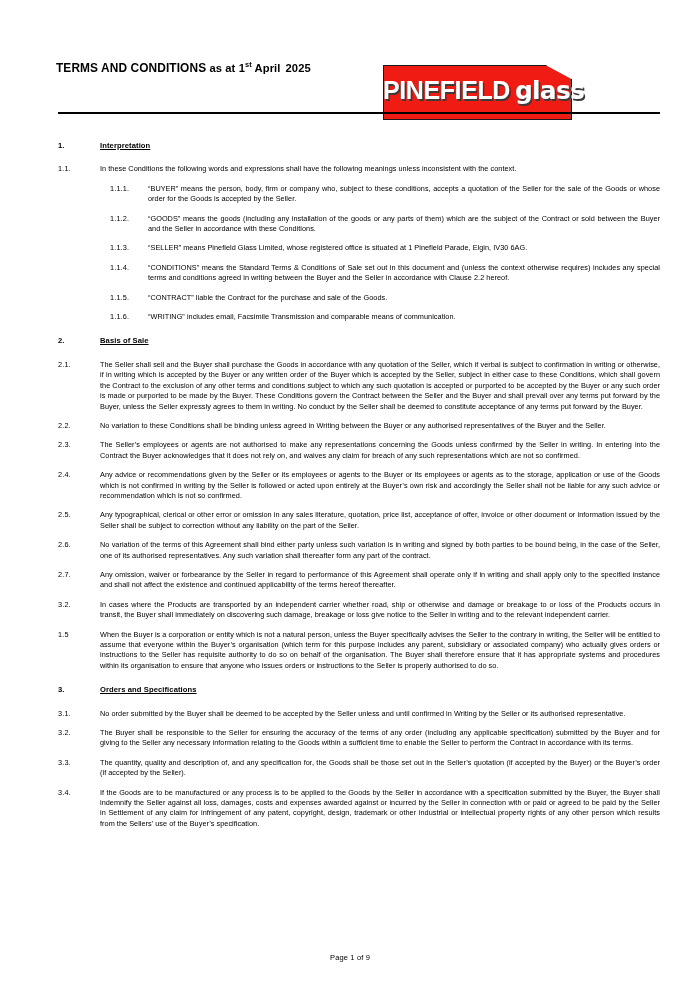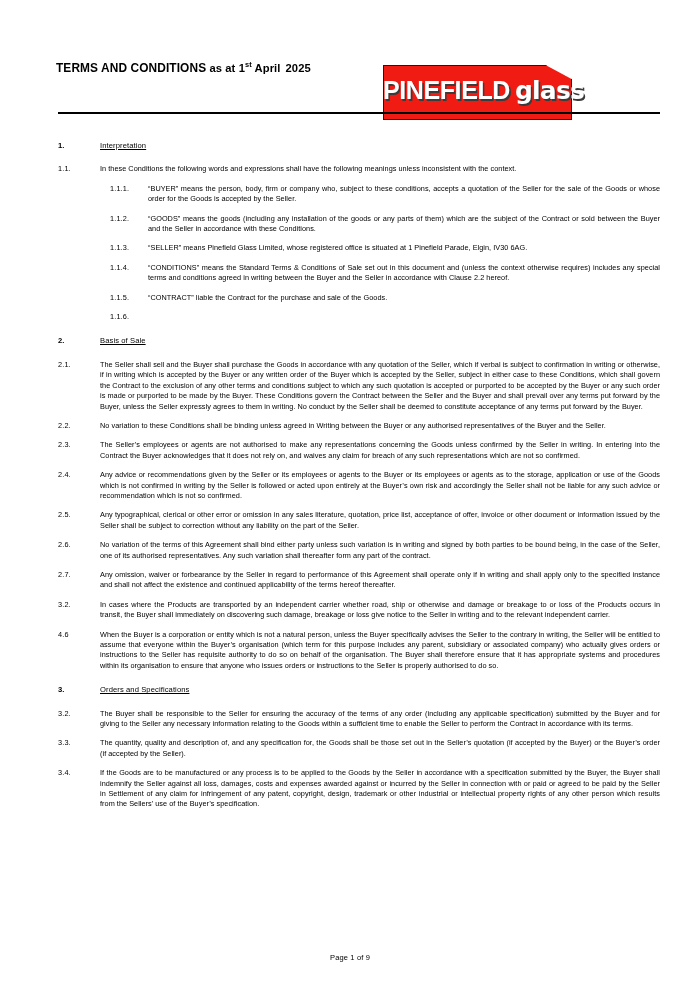--- a/index.html
+++ b/index.html
@@ -146,21 +146,21 @@
   }
   .heading .num {
     width: 42px;
     flex: 0 0 auto;
     font-size: 7.6px;
     font-weight: bold;
     line-height: 10.4px;
   }
   .heading .title {
     font-size: 7.6px;
-    font-weight: normal;
+    font-weight: bold;
     line-height: 10.4px;
     text-decoration: underline;
     letter-spacing: 0.1px;
   }
 
   .footer {
     position: absolute;
     left: 0;
     top: 953px;
     width: 700px;
@@ -216,20 +216,21 @@
       <div class="clause lvl2">
         <div class="num">1.1.4.</div>
         <div class="body">“CONDITIONS” means the Standard Terms &amp; Conditions of Sale set out in this document and (unless the context otherwise requires) includes any special terms and conditions agreed in writing between the Buyer and the Seller in accordance with Clause 2.2 hereof.</div>
       </div>
       <div class="clause lvl2">
         <div class="num">1.1.5.</div>
         <div class="body">“CONTRACT” liable the Contract for the purchase and sale of the Goods.</div>
       </div>
       <div class="clause lvl2">
         <div class="num">1.1.6.</div>
+        <div class="body">“WRITING” includes email, Facsimile Transmission and comparable means of communication.</div>
       </div>
       <div class="heading">
         <div class="num">2.</div>
         <div class="title">Basis of Sale</div>
       </div>
       <div class="clause lvl1">
         <div class="num">2.1.</div>
         <div class="body">The Seller shall sell and the Buyer shall purchase the Goods in accordance with any quotation of the Seller, which if verbal is subject to confirmation in writing or otherwise, if in writing which is accepted by the Buyer or any written order of the Buyer which is accepted by the Seller, subject in either case to these Conditions, which shall govern the Contract to the exclusion of any other terms and conditions subject to which any such quotation is accepted or purported to be accepted by the Buyer or any such order is made or purported to be made by the Buyer.  These Conditions govern the Contract between the Seller and the Buyer and shall prevail over any terms put forward by the Buyer, unless the Seller expressly agrees to them in writing.  No conduct by the Seller shall be deemed to constitute acceptance of any terms put forward by the Buyer.</div>
       </div>
       <div class="clause lvl1">
@@ -254,28 +255,32 @@
       </div>
       <div class="clause lvl1">
         <div class="num">2.7.</div>
         <div class="body">Any omission, waiver or forbearance by the Seller in regard to performance of this Agreement shall operate only if in writing and shall apply only to the specified instance and shall not affect the existence and continued applicability of the terms hereof thereafter.</div>
       </div>
       <div class="clause lvl1">
         <div class="num">3.2.</div>
         <div class="body">In cases where the Products are transported by an independent carrier whether road, ship or otherwise and damage or breakage to or loss of the Products occurs in transit, the Buyer shall immediately on discovering such damage, breakage or loss give notice to the Seller in writing and to the relevant independent carrier.</div>
       </div>
       <div class="clause lvl1">
-        <div class="num">4.6</div>
+        <div class="num">1.5</div>
         <div class="body">When the Buyer is a corporation or entity which is not a natural person, unless the Buyer specifically advises the Seller to the contrary in writing, the Seller will be entitled to assume that everyone within the Buyer’s organisation (which term for this purpose includes any parent, subsidiary or associated company) who actually gives orders or instructions to the Seller has requisite authority to do so on behalf of the organisation.  The Buyer shall therefore ensure that it has appropriate systems and procedures within its organisation to ensure that anyone who issues orders or instructions to the Seller is properly authorised to do so.</div>
       </div>
       <div class="heading">
         <div class="num">3.</div>
         <div class="title">Orders and Specifications</div>
       </div>
       <div class="clause lvl1">
+        <div class="num">3.1.</div>
+        <div class="body">No order submitted by the Buyer shall be deemed to be accepted by the Seller unless and until confirmed in Writing by the Seller or its authorised representative.</div>
+      </div>
+      <div class="clause lvl1">
         <div class="num">3.2.</div>
         <div class="body">The Buyer shall be responsible to the Seller for ensuring the accuracy of the terms of any order (including any applicable specification) submitted by the Buyer and for giving to the Seller any necessary information relating to the Goods within a sufficient time to enable the Seller to perform the Contract in accordance with its terms.</div>
       </div>
       <div class="clause lvl1">
         <div class="num">3.3.</div>
         <div class="body">The quantity, quality and description of, and any specification for, the Goods shall be those set out in the Seller’s quotation (if accepted by the Buyer) or the Buyer’s order (if accepted by the Seller).</div>
       </div>
       <div class="clause lvl1">
         <div class="num">3.4.</div>
         <div class="body">If the Goods are to be manufactured or any process is to be applied to the Goods by the Seller in accordance with a specification submitted by the Buyer, the Buyer shall indemnify the Seller against all loss, damages, costs and expenses awarded against or incurred by the Seller in connection with or paid or agreed to be paid by the Seller in Settlement of any claim for infringement of any patent, copyright, design, trademark or other industrial or intellectual property rights of any other person which results from the Sellers’ use of the Buyer’s specification.</div>

